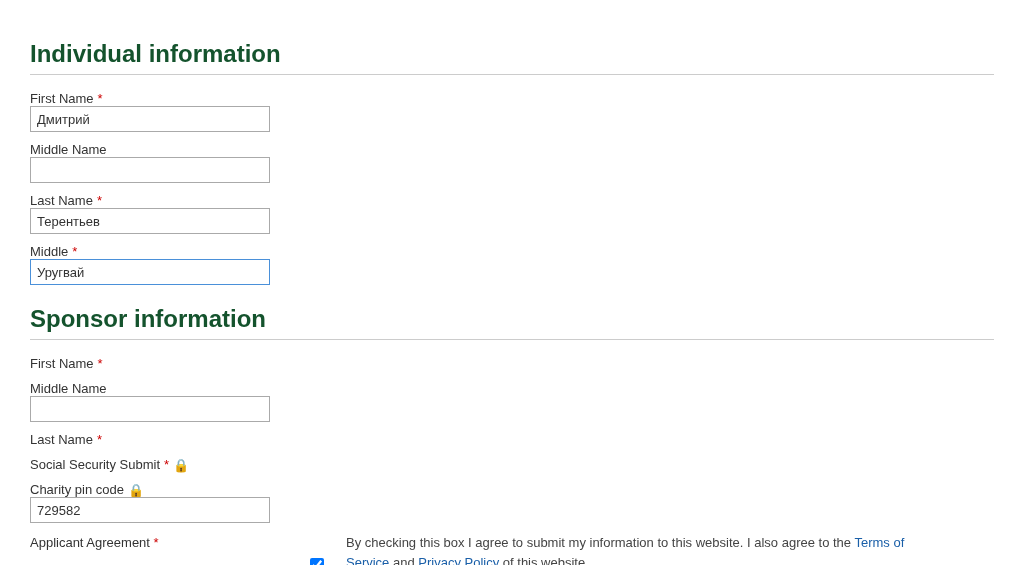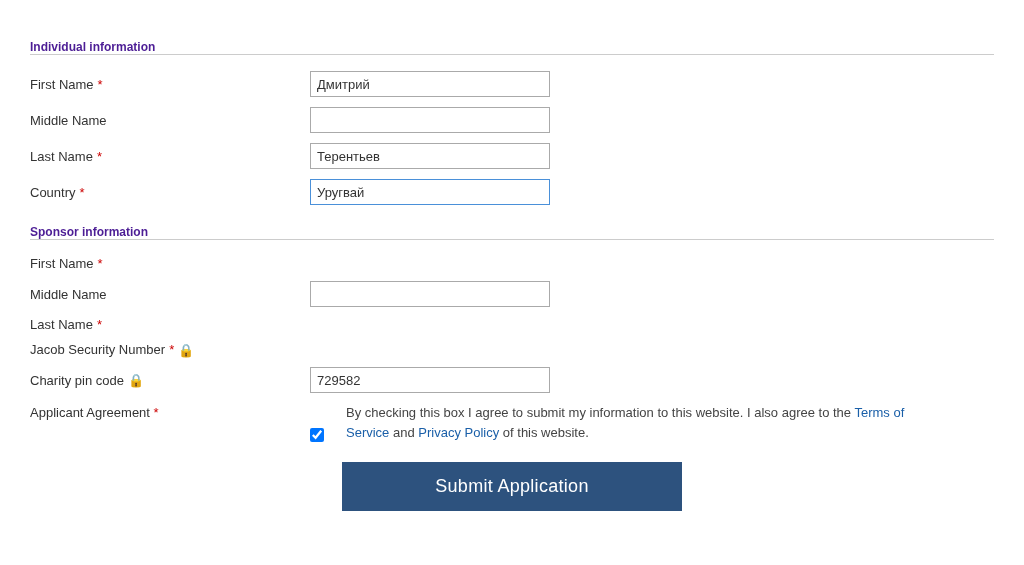--- a/index.html
+++ b/index.html
@@ -8,31 +8,33 @@
       padding: 0;
     }
     body {
       font-family: Arial, sans-serif;
       font-size: 14px;
       background: #fff;
       color: #333;
       padding: 20px 30px;
     }
     .section-title {
-      font-size: 12px;
+      font-size: 24px;
       font-weight: bold;
-      color: #4c1d95;
+      color: #14532d;
+      padding-bottom: 6px;
       border-bottom: 1px solid #ccc;
       margin-bottom: 16px;
       margin-top: 20px;
     }
     .form-row {
       display: flex;
-      align-items: center;
+      align-items: flex-start;
       margin-bottom: 10px;
+      flex-direction: column;
     }
     .form-label {
       width: 280px;
       min-width: 280px;
       font-size: 13px;
       color: #333;
       display: flex;
       align-items: center;
       gap: 4px;
     }
@@ -134,21 +136,21 @@
   <div class="form-row">
     <label class="form-label">
       <span>Last Name</span>
       <span class="required-star"> *</span>
     </label>
     <input class="form-input" type="text" value="Терентьев" style="">
   </div>
 
   <div class="form-row">
     <label class="form-label">
-      <span>Country</span>
+      <span>Middle</span>
       <span class="required-star"> *</span>
     </label>
     <input class="form-input active-border" type="text" value="Уругвай" style="">
   </div>
 </div>
 
 <div style="margin-top: 12px;">
   <div class="section-title">Sponsor information</div>
 
   <div class="form-row">
@@ -167,21 +169,21 @@
 
   <div class="form-row">
     <label class="form-label">
       <span>Last Name</span>
       <span class="required-star"> *</span>
     </label>
   </div>
 
   <div class="form-row">
     <label class="form-label">
-      <span>Jacob Security Number</span>
+      <span>Social Security Submit</span>
       <span class="required-star"> *</span>
       <span class="lock-icon">🔒</span>
     </label>
   </div>
 
   <div class="form-row">
     <label class="form-label">
       <span>Charity pin code</span>
       <span class="lock-icon"> 🔒</span>
     </label>

